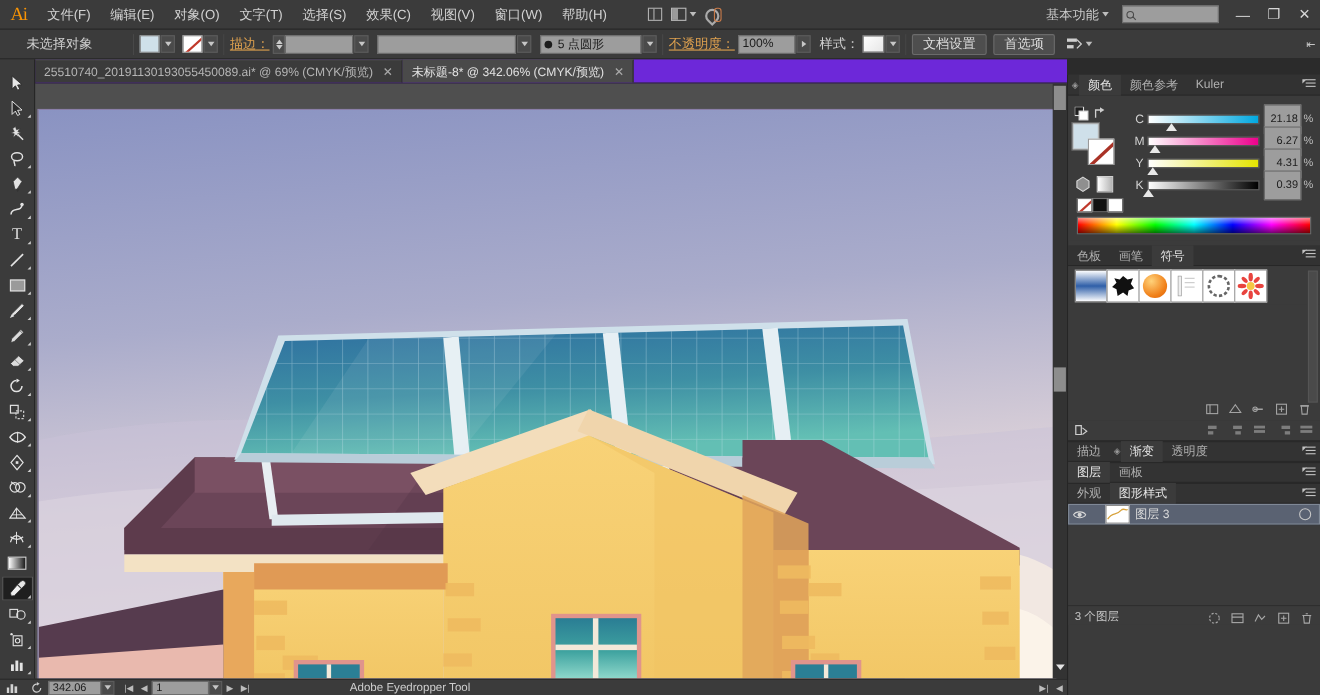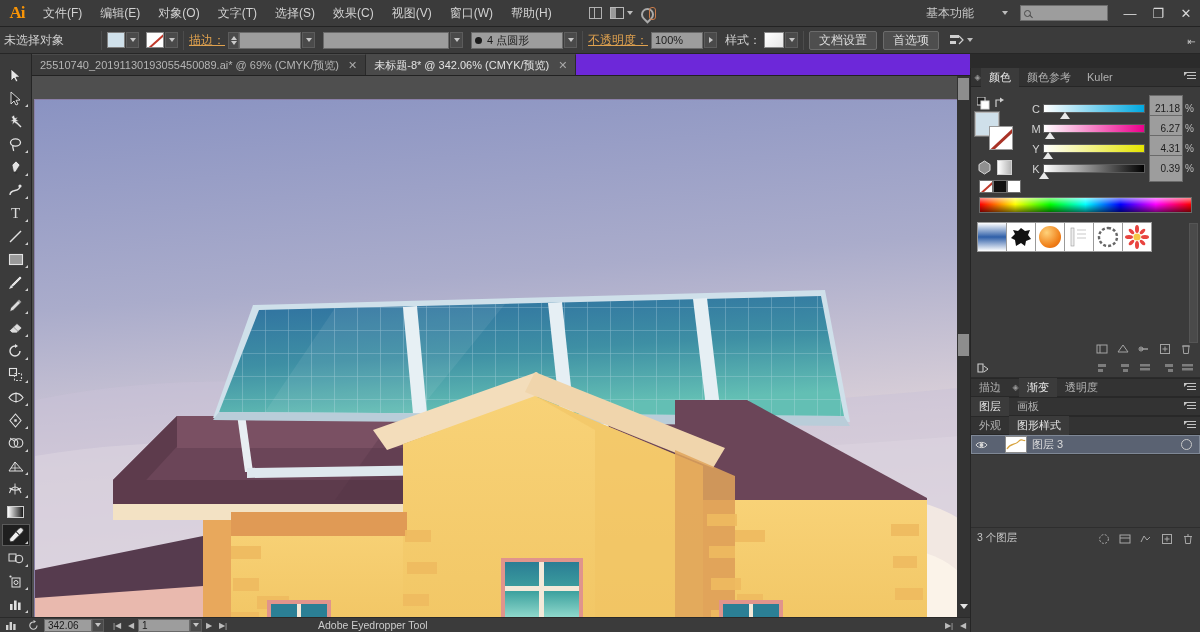--- a/index.html
+++ b/index.html
@@ -13,21 +13,21 @@
   #app { position: relative; width: 1200px; height: 632px; }
 
   
   .menubar {
     position: absolute; left: 0; top: 0; width: 1200px; height: 27px;
     background: #3b3b3b; display: flex; align-items: center;
     border-bottom: 1px solid #232323;
   }
   .ai-logo {
     width: 34px; height: 27px; display: flex; align-items: center;
-    justify-content: center; font-size: 17px; font-weight: bold;
+    justify-content: center; font-size: 17px; font-weight: normal;
     color: #f89406; font-family: "Liberation Serif", serif;
     letter-spacing: -1px;
   }
   .menu-item {
     padding: 0 9px; height: 27px; line-height: 27px;
     font-size: 12px; color: #d2d2d2; white-space: nowrap; cursor: default;
   }
   .mb-spacer { flex: 0 0 22px; }
   .mb-icon {
     width: 26px; height: 27px; display: flex; align-items: center;
@@ -56,21 +56,21 @@
     content: "";position:absolute; left:1px; top:3px; width:9px;height:9px;
     border:2px solid #aaa; border-radius:50% 50% 50% 0; transform:rotate(-45deg);
   }
   .ico-bridge::after {
     content:"";position:absolute; left:9px; top:2px; width:5px;height:11px;
     border:1.5px solid #c97b4a; border-radius:3px;
   }
   .mb-right { margin-left: auto; display: flex; align-items: center; }
   .ws-select {
     font-size: 12px; color: #c9c9c9; padding: 0 4px 0 0; display: flex;
-    align-items: center; white-space: nowrap; gap: 25px;
+    align-items: center; white-space: nowrap;
   }
   .search-box {
     width: 88px; height: 16px; background: #9d9d9d; border: 1px solid #6e6e6e;
     margin: 0 8px; display: flex; align-items: center; padding-left: 3px;
   }
   .mag {
     width: 7px; height: 7px; border: 1.4px solid #4a4a4a; border-radius: 50%;
     position: relative;
   }
   .mag::after {
@@ -79,21 +79,21 @@
   }
   .win-btn {
     width: 28px; height: 27px; display: flex; align-items: center;
     justify-content: center; color: #d8d8d8; font-size: 13px;
   }
 
   
   .controlbar {
     position: absolute; left: 0; top: 27px; width: 1200px; height: 27px;
     background: #3b3b3b; display: flex; align-items: center;
-    border-bottom: 1px solid #262626; padding-left: 4px;
+    border-bottom: 1px solid #262626; padding-left: 24px;
   }
   .cb-label { font-size: 12px; color: #cfcfcf; white-space: nowrap; }
   .cb-sep { width: 1px; height: 19px; background: #2e2e2e; margin: 0 5px;
             border-right: 1px solid #4c4c4c; }
   .sw {
     width: 18px; height: 16px; border: 1px solid #808080; background: #cfe0ea;
   }
   .sw-none {
     width: 18px; height: 16px; border: 1px solid #8a8a8a; background: #fff;
     position: relative; overflow: hidden;
@@ -441,21 +441,21 @@
     <div style="display:flex;align-items:center">
       <div class="field" style="width:126px"></div>
       <div class="mini-dd">
           <span class="tri-sm"></span>
         </div>
     </div>
     <div style="width:8px"></div>
     <div style="display:flex;align-items:center">
       <div class="field" style="width:92px;justify-content:flex-start;gap:5px">
         <span style="width:7px;height:7px;border-radius:50%;background:#1c1c1c;display:inline-block"></span>
-        <span>4 点圆形</span>
+        <span>5 点圆形</span>
       </div>
       <div class="mini-dd">
           <span class="tri-sm"></span>
         </div>
     </div>
     <div class="cb-sep"></div>
     <div class="cb-label opacity-lbl">不透明度：</div>
     <div style="display:flex;align-items:center;margin-left:3px">
       <div class="field" style="width:52px">100%</div>
       <div class="mini-dd">
@@ -901,20 +901,30 @@
       </div>
 
       <div class="tinyswatches">
         <div class="tsw tsw-none"></div>
         <div class="tsw tsw-k"></div>
         <div class="tsw tsw-w"></div>
       </div>
       <div class="ramp"></div>
     </div>
 
+    <div class="panel-tabs" style="margin-top:4px">
+      <div class="ptab">色板</div>
+      <div class="ptab">画笔</div>
+      <div class="ptab active">符号</div>
+      <div class="pmenu">
+          <i></i>
+          <i></i>
+          <i></i>
+        </div>
+    </div>
 
     <div class="symarea">
       <div class="symbolsgrid">
         <div class="symcell">
           <div style="width:28px;height:28px;background:linear-gradient(to bottom,#fff,#2f5fa8 50%,#fff)"></div>
         </div>
         <div class="symcell">
           <svg width="26" height="26" viewBox="0 0 26 26">
               <path d="M13 4 L17 7 L22 6 L20 11 L23 15 L18 17 L17 22 L13 19 L8 22 L7 16 L3 14 L7 10 L5 6 L10 7 Z" fill="#111"></path>
             </svg>

